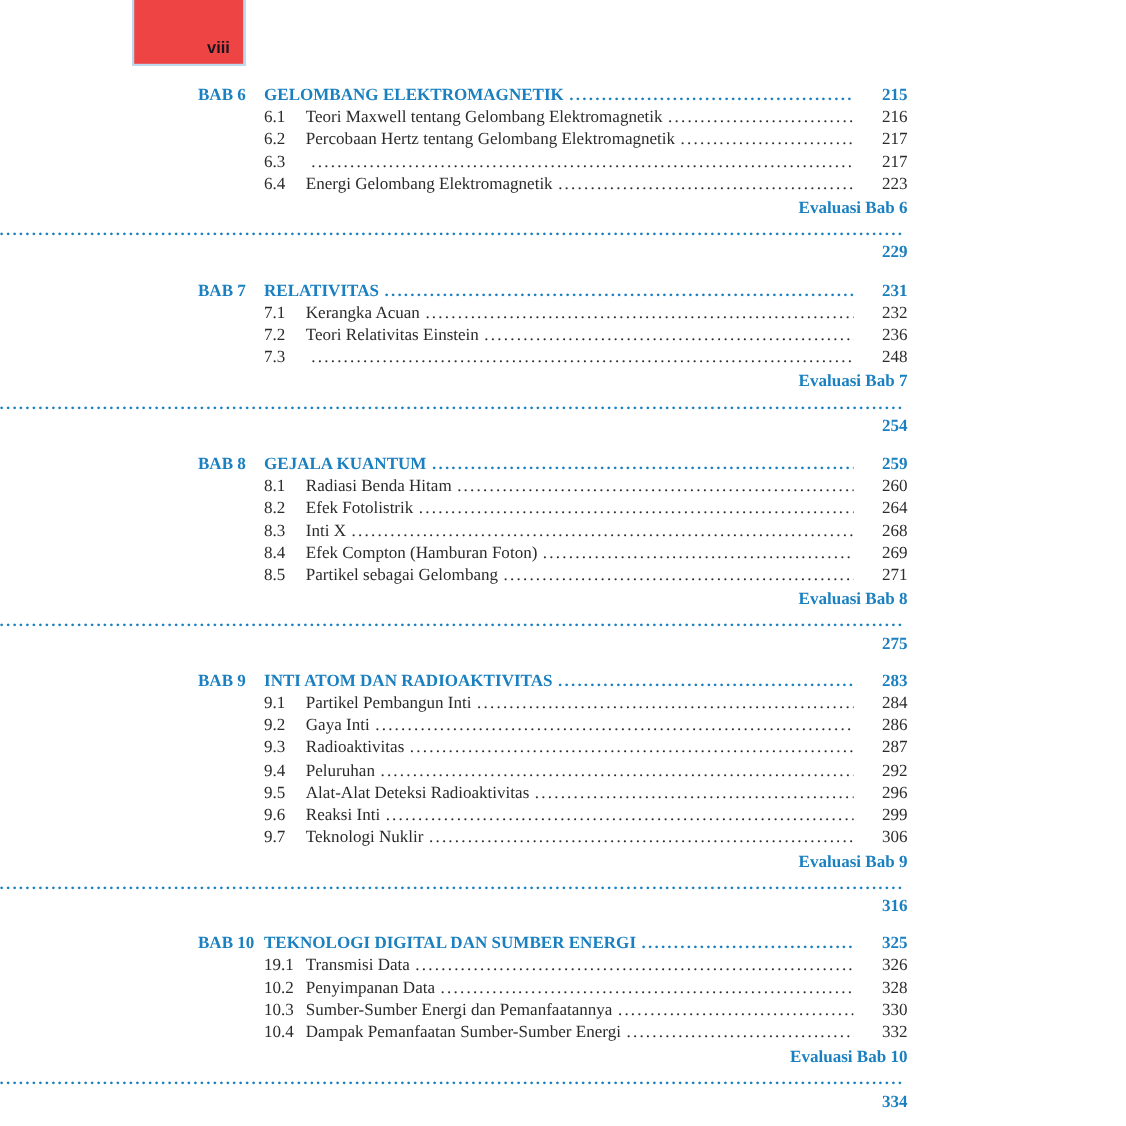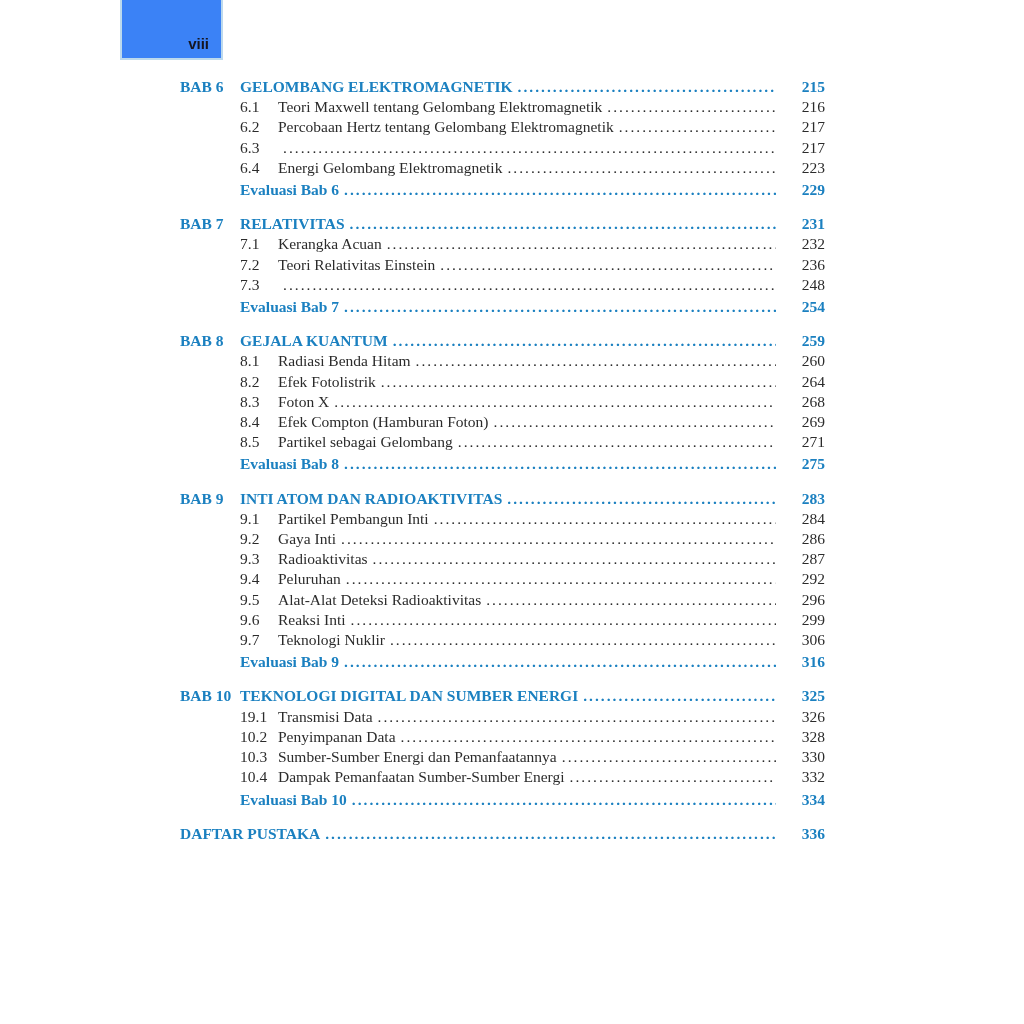--- a/index.html
+++ b/index.html
@@ -3,21 +3,21 @@
 <meta charset="utf-8">
 <style>
   html,body{margin:0;padding:0;}
   body{
     width:1024px;height:1024px;background:#ffffff;
     font-family:"Liberation Serif","DejaVu Serif",serif;
     color:#2b2b2b;position:relative;overflow:hidden;
   }
   .page-number-box{
     position:absolute;left:120px;top:0;width:103px;height:60px;
-    background:#3b82f6;border:2px solid #bcd9ed;border-top:none;
+    background:#ef4444;border:2px solid #bcd9ed;border-top:none;
     display:flex;align-items:flex-end;justify-content:flex-end;
     padding:0 12px 6px 0;box-sizing:border-box;
     font-weight:bold;font-size:15px;color:#15151f;
     font-family:"Liberation Sans","DejaVu Sans",sans-serif;
   }
   .toc{
     position:absolute;left:180px;top:77px;width:645px;
     font-size:15.5px;line-height:20.2px;
   }
   .chapter-block{margin-bottom:14px;}
@@ -27,21 +27,21 @@
   .title{flex:none;white-space:nowrap;}
   .blue{color:#1b80c0;}
   .bold{font-weight:bold;}
   .dots{flex:1;overflow:hidden;white-space:nowrap;margin:0 3px 0 5px;color:#2b2b2b;}
   .dots::after{
     content:"..................................................................................................................................................................................................................";
     letter-spacing:2px;
   }
   .dots.blue-dots{color:#1b80c0;font-weight:bold;}
   .page{flex:none;width:46px;text-align:right;}
-  .eval-row{margin-top:2px;}
+  .eval-row{margin-top:2px;flex-direction:column;}
   .backmatter-row{margin-top:10px;}
 </style>
 </head>
 <body>
 
 <div class="page-number-box">
   <span>viii</span>
 </div>
 
 <div class="toc">
@@ -137,21 +137,21 @@
       <div class="row">
         <span class="label-col"></span>
         <span class="num-col">8.2</span>
         <span class="title">Efek Fotolistrik</span>
         <span class="dots"></span>
         <span class="page">264</span>
       </div>
       <div class="row">
         <span class="label-col"></span>
         <span class="num-col">8.3</span>
-        <span class="title">Foton X</span>
+        <span class="title">Inti X</span>
         <span class="dots"></span>
         <span class="page">268</span>
       </div>
       <div class="row">
         <span class="label-col"></span>
         <span class="num-col">8.4</span>
         <span class="title">Efek Compton (Hamburan Foton)</span>
         <span class="dots"></span>
         <span class="page">269</span>
       </div>

